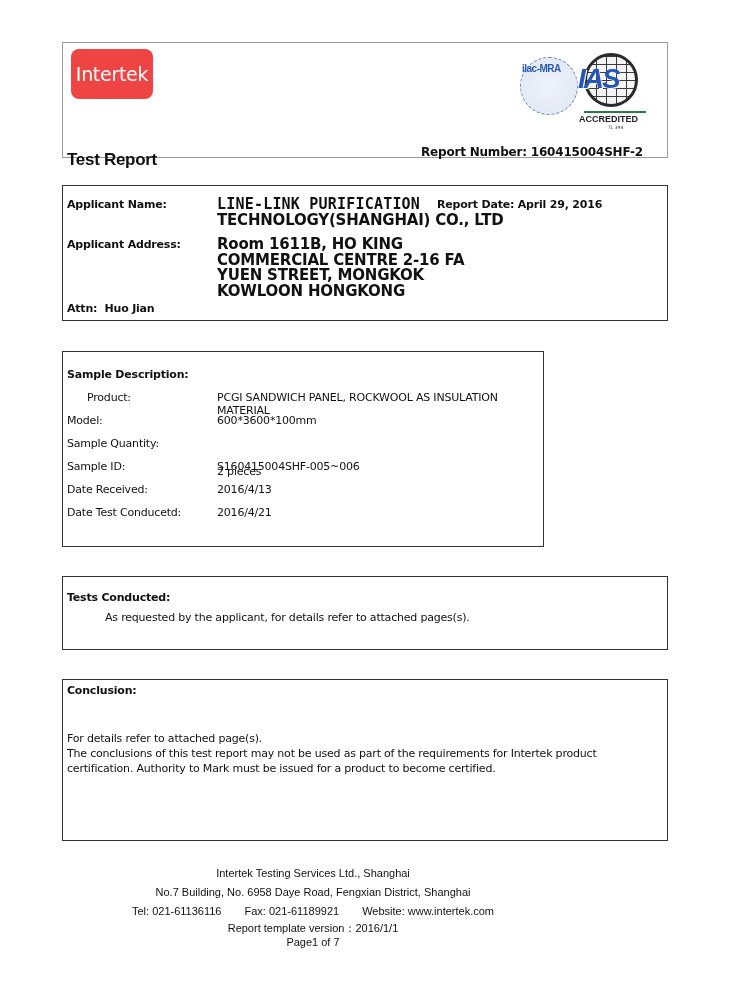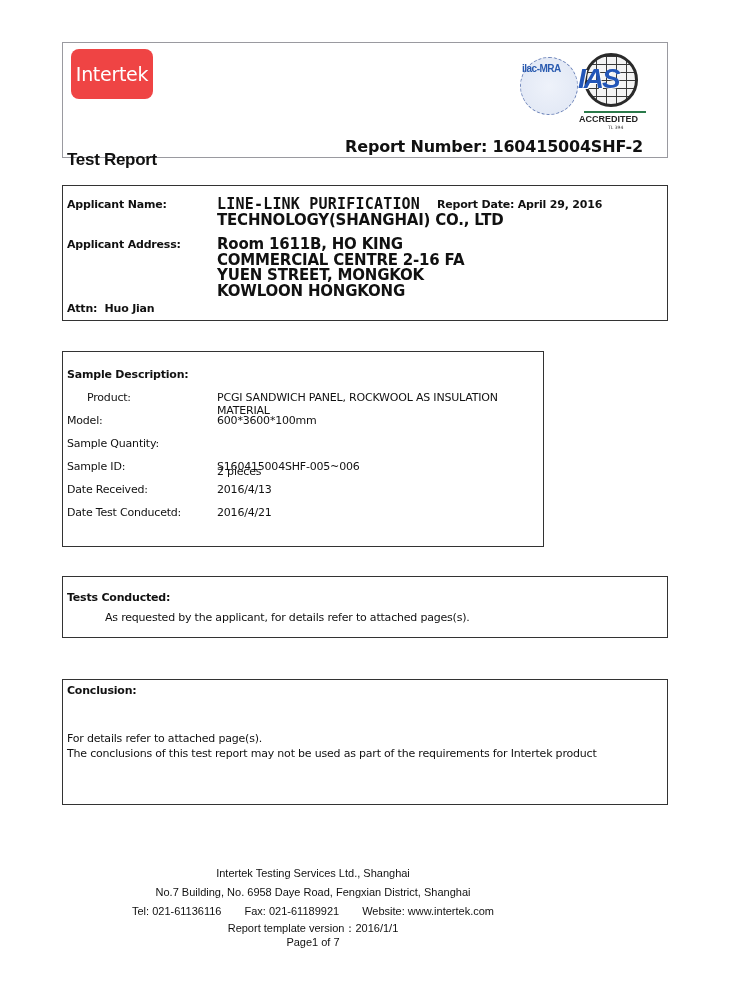--- a/index.html
+++ b/index.html
@@ -13,21 +13,21 @@
       position: absolute; left: 8px; top: 6px; width: 82px; height: 50px;
       background: #ef4444; border-radius: 8px; color: #fff;
       font-family: "DejaVu Sans", sans-serif; font-size: 19px;
       display: flex; align-items: center; justify-content: center; letter-spacing: -0.3px;
     }
     .title {
       position: absolute; left: 4px; top: 107px; font-size: 17px; font-weight: bold;
       font-family: Liberation Sans, sans-serif; letter-spacing: -0.3px;
     }
     .report-number {
-      position: absolute; right: 24px; top: 94px; font-size: 16px; font-weight: bold; letter-spacing: -0.2px;
+      position: absolute; right: 24px; top: 102px; font-size: 12px; font-weight: bold; letter-spacing: -0.2px;
     }
     .accred { position: absolute; right: 22px; top: 10px; width: 125px; height: 80px; }
     .ilac {
       position: absolute; left: 0; top: 4px; width: 58px; height: 58px; border-radius: 50%;
       border: 1px dashed #6b82b8; box-sizing: border-box;
       background: radial-gradient(circle, #eef2fa 0%, #dfe6f4 100%);
     }
     .ilac-text {
       position: absolute; left: 2px; top: 10px; font-size: 10px; font-weight: bold; color: #2a5bb0;
       letter-spacing: -0.5px; font-family: "Liberation Sans", sans-serif;
@@ -46,22 +46,22 @@
     }
     .accredited-rule { position: absolute; left: 64px; top: 58px; width: 62px; height: 1.5px; background: #2a7a4a; }
     .accredited-text {
       position: absolute; left: 59px; top: 61px; font-size: 9px; font-weight: bold; color: #222;
       font-family: "Liberation Sans", sans-serif;
     }
     .tl-text { position: absolute; left: 88px; top: 72px; font-size: 4.5px; color: #333; }
 
     .applicant-box { left: 62px; top: 185px; width: 606px; height: 136px; }
     .sample-box { left: 62px; top: 351px; width: 482px; height: 196px; }
-    .tests-box { left: 62px; top: 576px; width: 606px; height: 62px; }
-    .conclusion-box { left: 62px; top: 679px; width: 606px; height: 126px; }
+    .tests-box { left: 62px; top: 576px; width: 606px; height: 74px; }
+    .conclusion-box { left: 62px; top: 679px; width: 606px; height: 162px; }
 
     .lbl { position: absolute; font-size: 11px; font-weight: bold; letter-spacing: -0.2px; text-align: center; }
     .val { position: absolute; font-size: 15px; font-weight: bold; line-height: 15.5px; letter-spacing: -0.2px; }
     .mono { font-family: "DejaVu Sans Mono", monospace; letter-spacing: 0.2px; }
     .norm { position: absolute; font-size: 11px; letter-spacing: -0.2px; }
 
     .footer {
       position: absolute; left: 0; width: 626px; text-align: center;
       font-family: "Liberation Sans", sans-serif; font-size: 11px; color: #111;
     }
@@ -139,20 +139,21 @@
 
 <div class="box tests-box">
   <span class="lbl" style="left:4px; top:14px;">Tests Conducted:</span>
   <span class="norm" style="left:42px; top:34px;">As requested by the applicant, for details refer to attached pages(s).</span>
 </div>
 
 <div class="box conclusion-box">
   <span class="lbl" style="left:4px; top:4px;">Conclusion:</span>
   <span class="norm" style="left:4px; top:52px;">For details refer to attached page(s).</span>
   <span class="norm" style="left:4px; top:67px;">The conclusions of this test report may not be used as part of the requirements for Intertek product</span>
+  <span class="norm" style="left:4px; top:82px;">certification. Authority to Mark must be issued for a product to become certified.</span>
 </div>
 
 <div class="footer" style="top:864px;">
   <div>Intertek Testing Services Ltd., Shanghai</div>
   <div>No.7 Building, No. 6958 Daye Road, Fengxian District, Shanghai</div>
   <div>
     <span>Tel: 021-61136116</span><span class="gap"></span>
     <span>Fax: 021-61189921</span><span class="gap"></span>
     <span>Website: www.intertek.com</span>
   </div>

